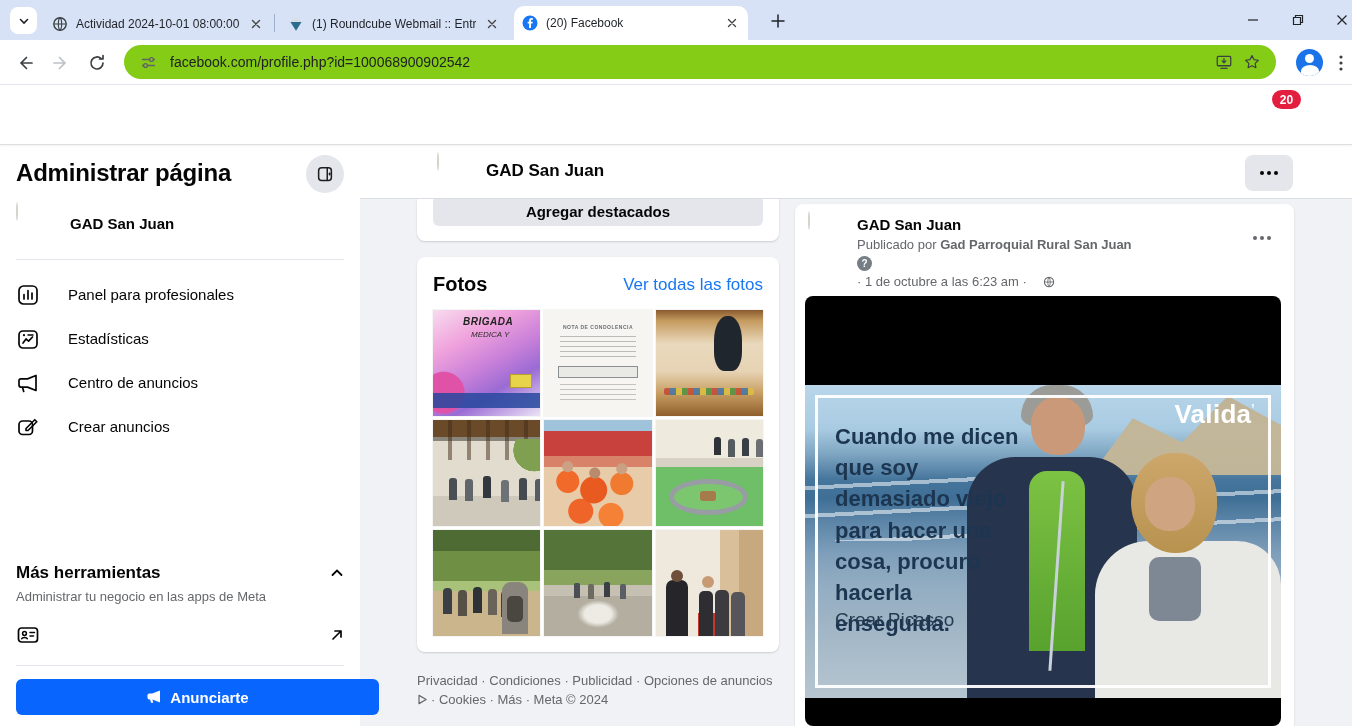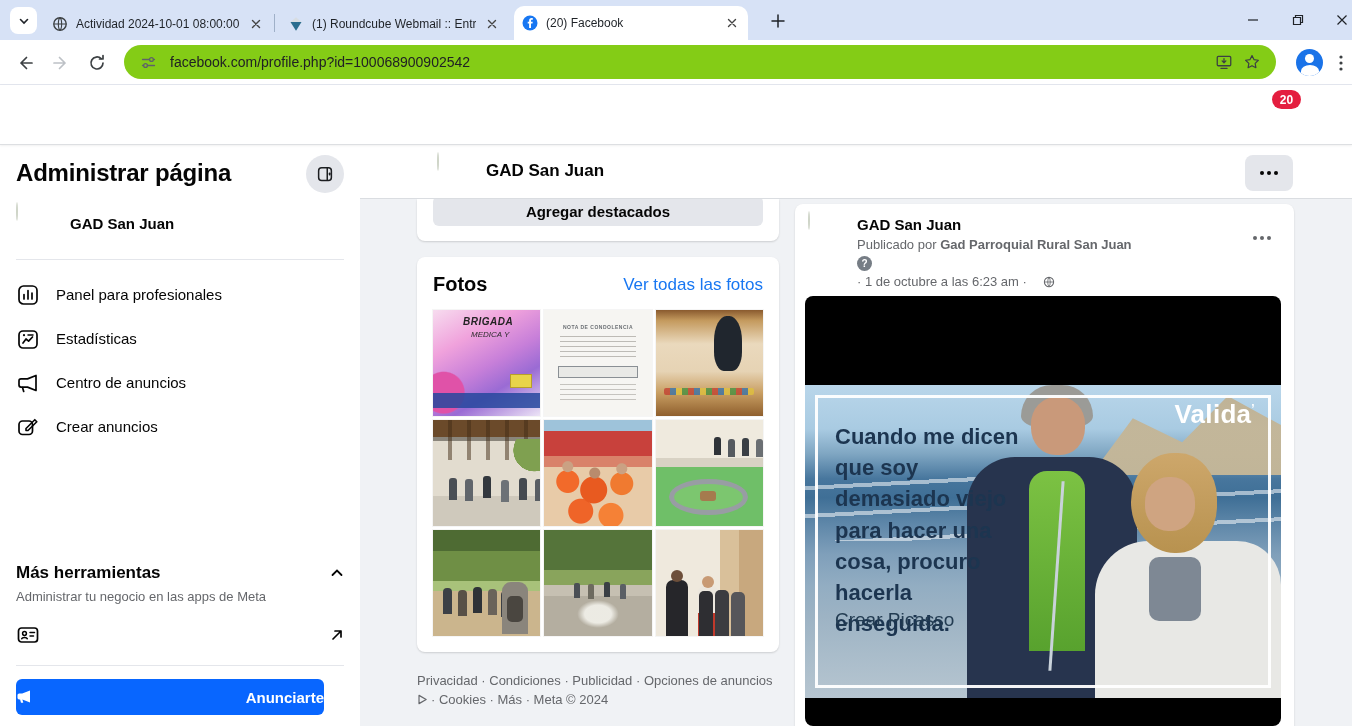--- a/index.html
+++ b/index.html
@@ -55,30 +55,30 @@
  radial-gradient(circle at 50% 50%,#f3f6ee 0 58%,#79b157 59% 100%)}
 
 
 .sidebar{position:absolute;left:0;top:145px;width:360px;height:581px;background:#fff;z-index:5}
 .sb-title{position:absolute;left:16px;top:14px;font-size:24px;font-weight:700;letter-spacing:-.2px}
 .sb-toggle{position:absolute;left:306px;top:10px;width:38px;height:38px;border-radius:50%;background:#e4e6eb;display:flex;align-items:center;justify-content:center;cursor:pointer}
 .sb-profile{position:absolute;left:8px;top:54px;width:344px;height:48px;border-radius:8px;display:flex;align-items:center;padding:0 8px;gap:14px;cursor:pointer}
 .sb-profile .av{width:40px;height:40px;flex:none}
 .sb-profile .nm{font-size:15px;font-weight:600}
 .sb-div{position:absolute;left:16px;width:328px;height:1px;background:#e4e6eb}
-.sb-item{position:absolute;left:8px;width:344px;border-radius:8px;display:flex;align-items:center;padding:0 8px;gap:16px;cursor:pointer}
+.sb-item{position:absolute;left:8px;width:344px;border-radius:8px;display:flex;align-items:center;padding:0 8px;gap:28px;cursor:pointer}
 .sb-item .lbl{font-size:15px;font-weight:500;line-height:20px}
 .sb-item .ic{flex:none;width:24px;height:24px;display:flex;align-items:center;justify-content:center}
 .mt-head{position:absolute;left:16px;top:418px;width:328px;display:flex;justify-content:space-between;align-items:center;cursor:pointer}
 .mt-head .tt{font-size:17px;font-weight:700}
 .mt-sub{position:absolute;left:16px;top:444px;font-size:13px;color:#65676b}
 .leads{top:468px;height:44px}
 .leads .lbl{font-size:16px;font-weight:500}
 .leads .ext{margin-left:auto}
-.advbtn{position:absolute;left:16px;top:534px;width:308px;height:36px;border:0;border-radius:6px;background:#0866ff;color:#fff;font-size:15px;font-weight:600;font-family:"Liberation Sans",sans-serif;display:flex;align-items:center;justify-content:space-between;gap:8px;cursor:pointer}
+.advbtn{position:absolute;left:16px;top:534px;width:363px;height:36px;border:0;border-radius:6px;background:#0866ff;color:#fff;font-size:15px;font-weight:600;font-family:"Liberation Sans",sans-serif;display:flex;align-items:center;justify-content:center;gap:8px;cursor:pointer}
 
 
 .main{position:absolute;left:360px;top:145px;width:992px;height:581px;background:#f0f2f5}
 .topbar{position:absolute;left:0;top:0;width:992px;height:54px;background:#fff;border-bottom:1px solid #dadde1;z-index:5}
 .topbar .av{position:absolute;left:77px;top:8px;width:38px;height:38px}
 .topbar .nm{position:absolute;left:126px;top:16px;font-size:17px;font-weight:700}
 .morebtn{position:absolute;left:885px;top:10px;width:48px;height:36px;border-radius:8px;background:#e4e6eb;display:flex;align-items:center;justify-content:center;cursor:pointer}
 .content{position:absolute;left:0;top:54px;width:992px;height:527px}
 
 

